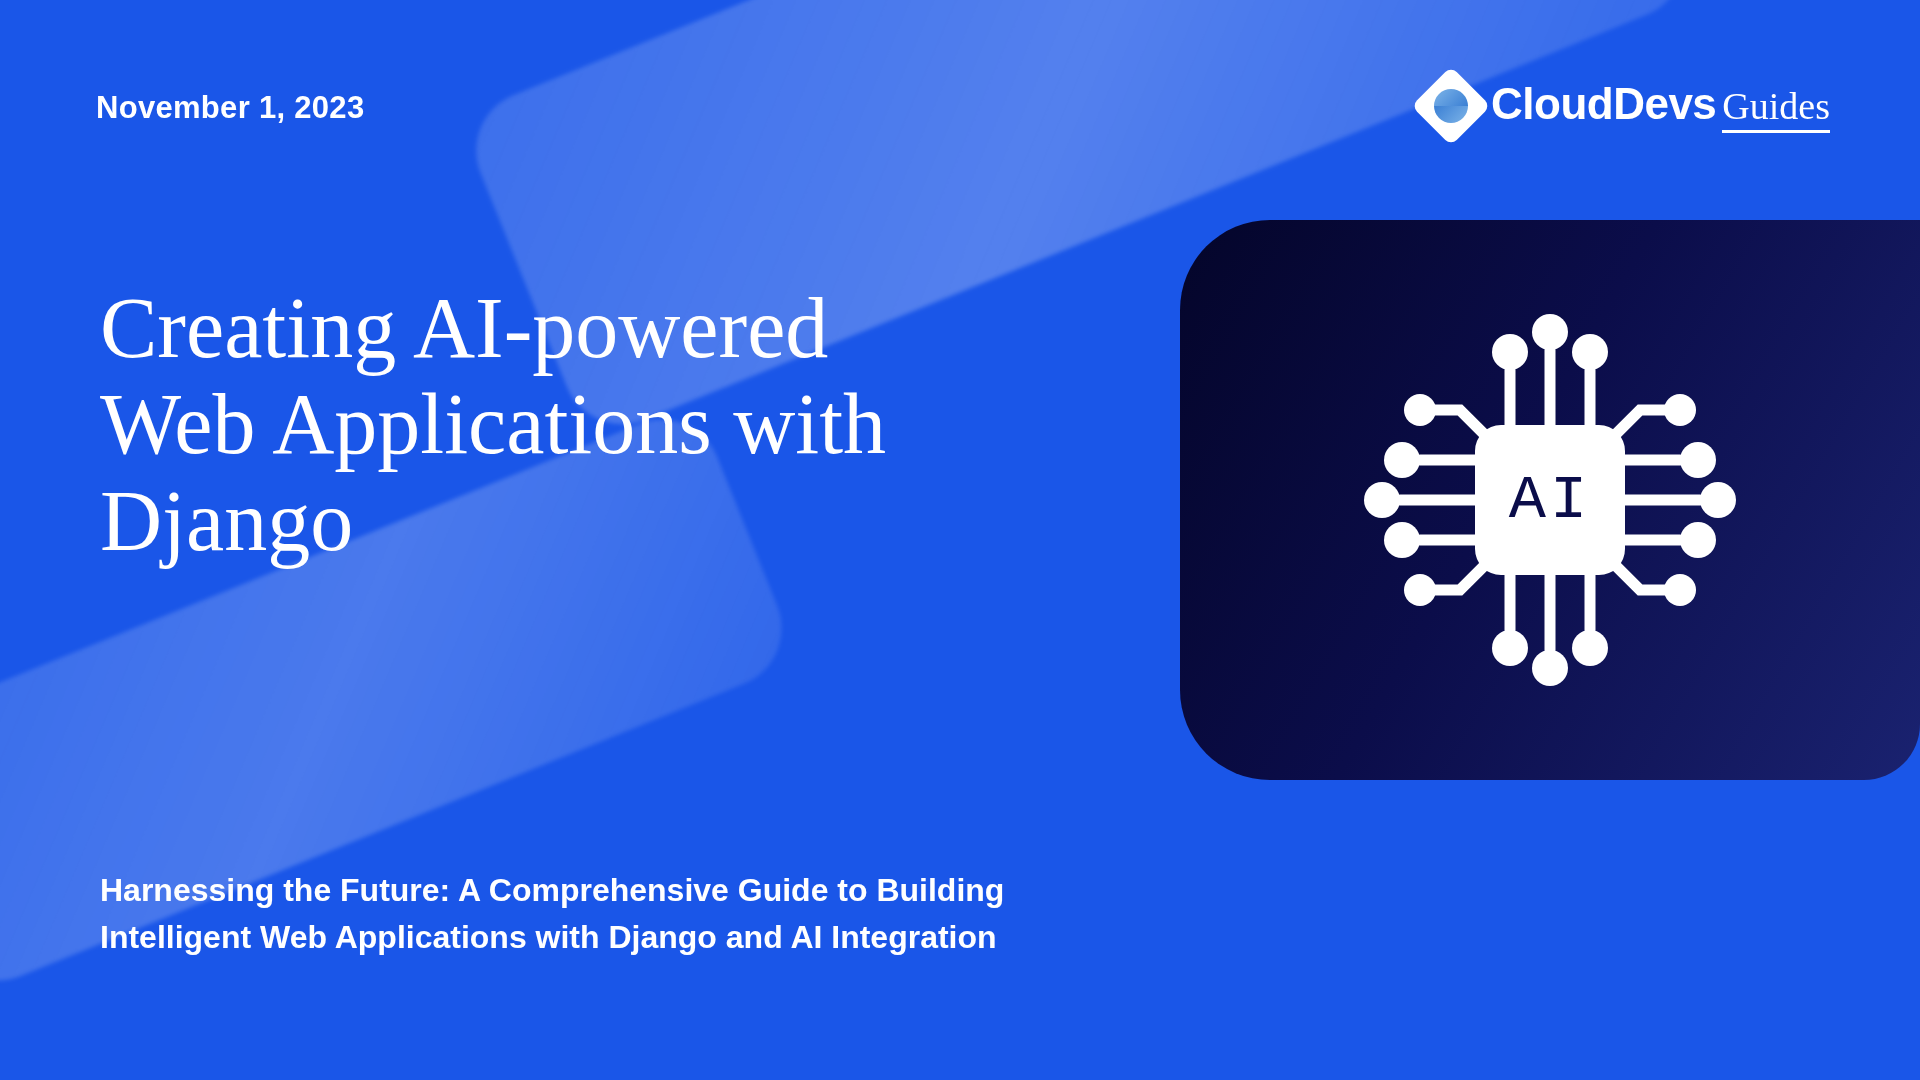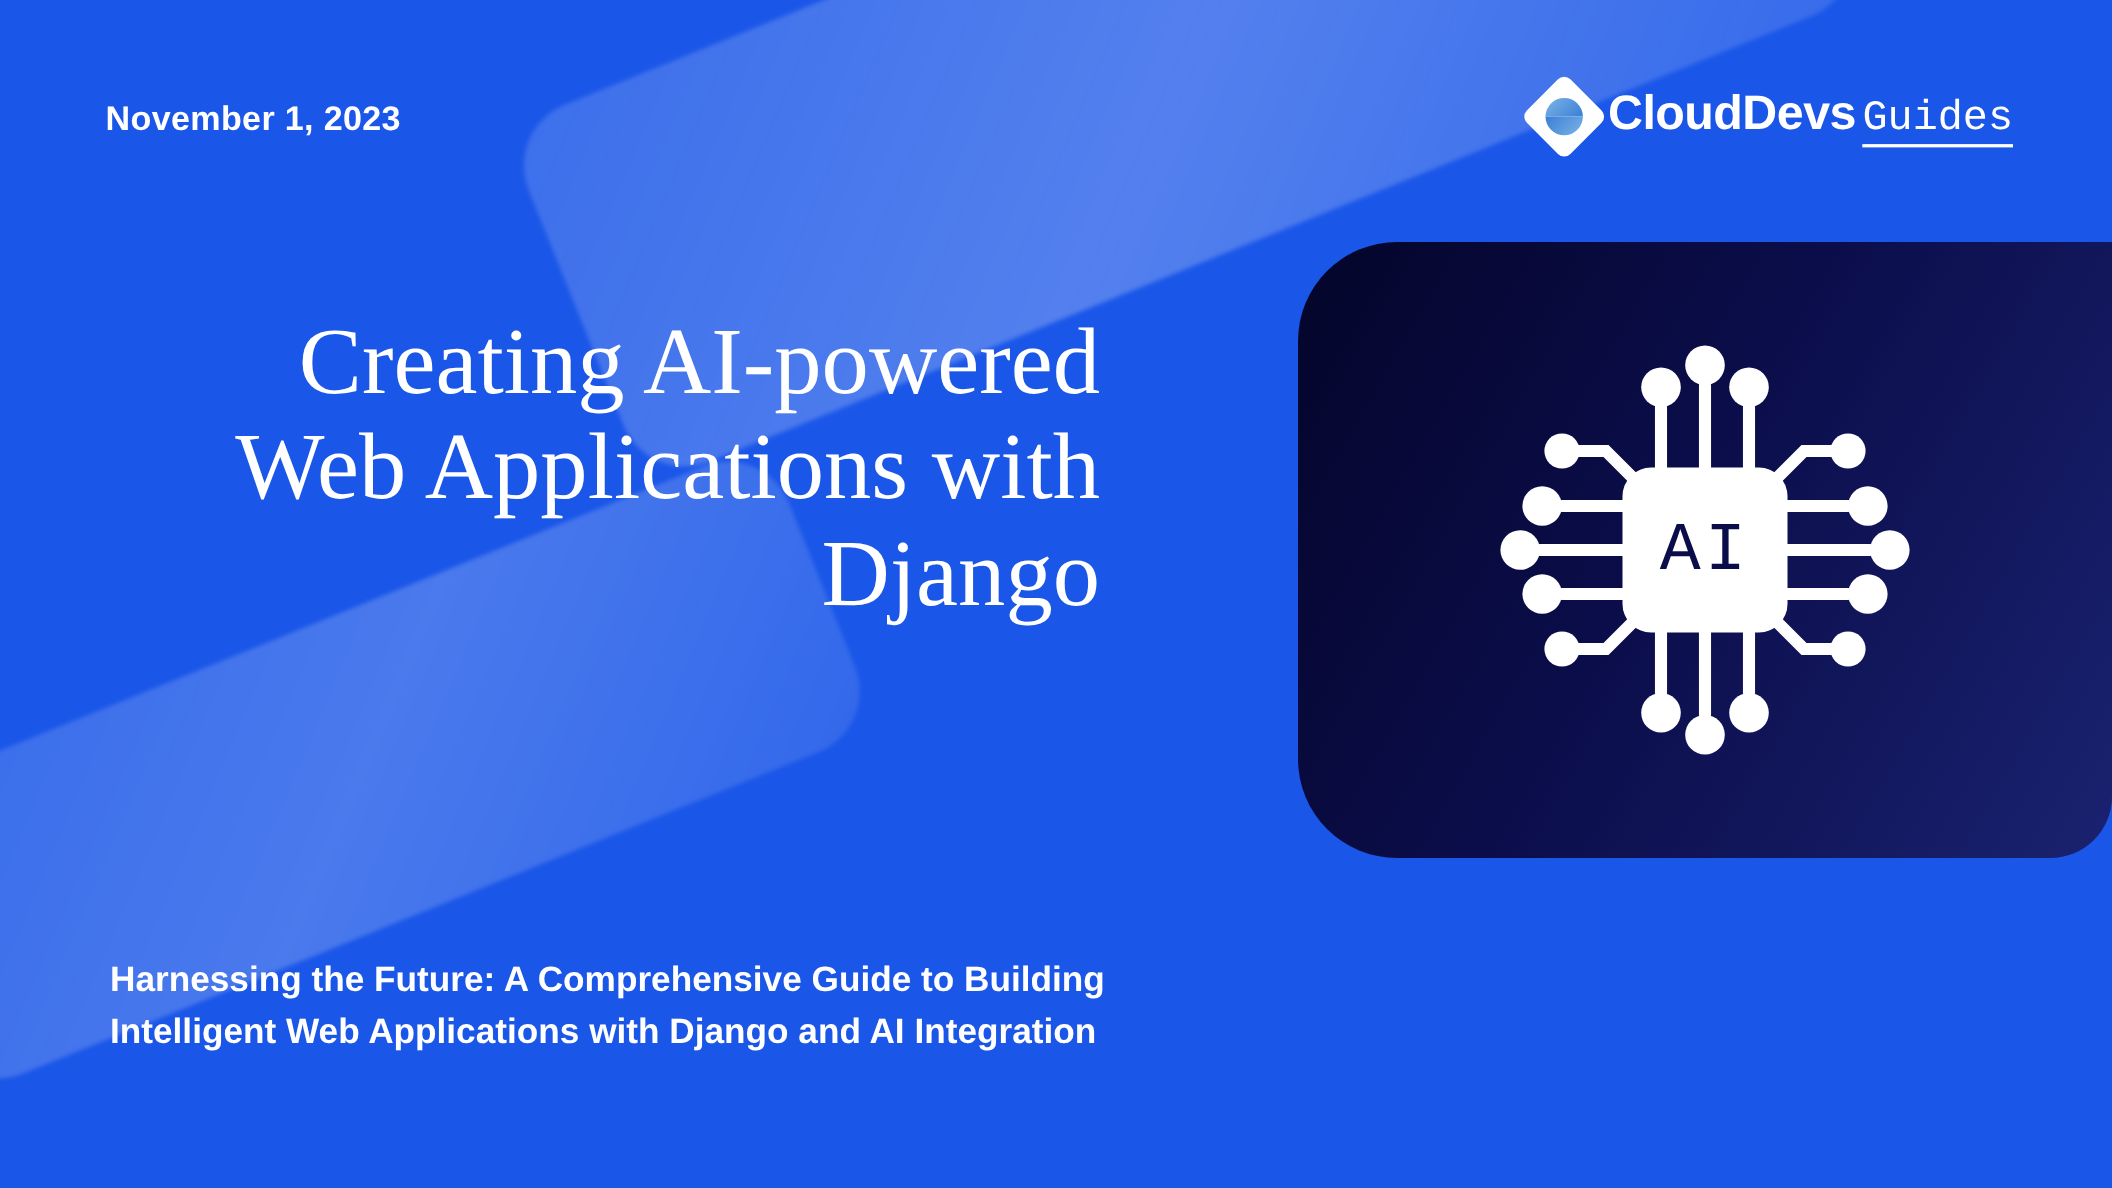--- a/index.html
+++ b/index.html
@@ -74,39 +74,38 @@
   }
   .brand-name {
     color: #fff;
     font-family: -apple-system, BlinkMacSystemFont, 'Segoe UI', Arial, sans-serif;
     font-weight: 800;
     font-size: 44px;
     letter-spacing: -0.5px;
   }
   .brand-suffix {
     color: #fff;
-    font-family: Liberation Mono, monospace;
+    font-family: Liberation Serif, serif;
     font-size: 38px;
     font-weight: 400;
     border-bottom: 3px solid #fff;
     padding-bottom: 2px;
   }
 
   
   .title {
     position: absolute;
     top: 280px;
     left: 100px;
     color: #fff;
     font-family: Georgia, 'Times New Roman', serif;
     font-size: 86px;
     line-height: 1.12;
     font-weight: 400;
     max-width: 900px;
-    text-align: right;
   }
 
   
   .subtitle {
     position: absolute;
     bottom: 120px;
     left: 100px;
     color: #fff;
     font-family: -apple-system, BlinkMacSystemFont, 'Segoe UI', Arial, sans-serif;
     font-weight: 700;

